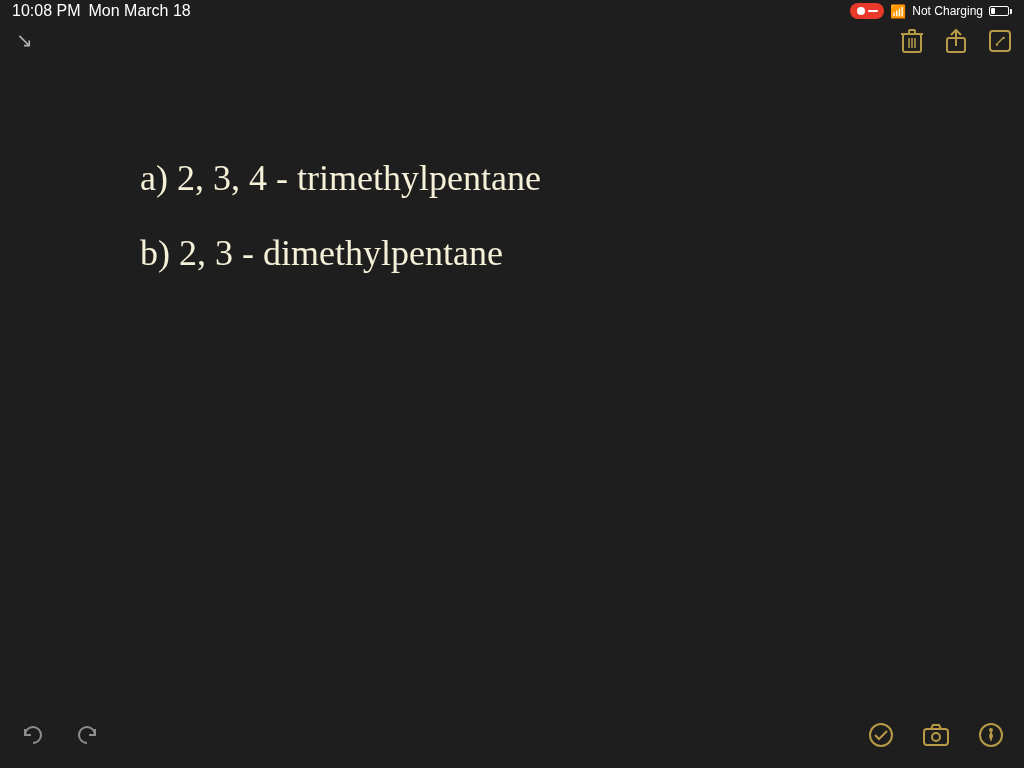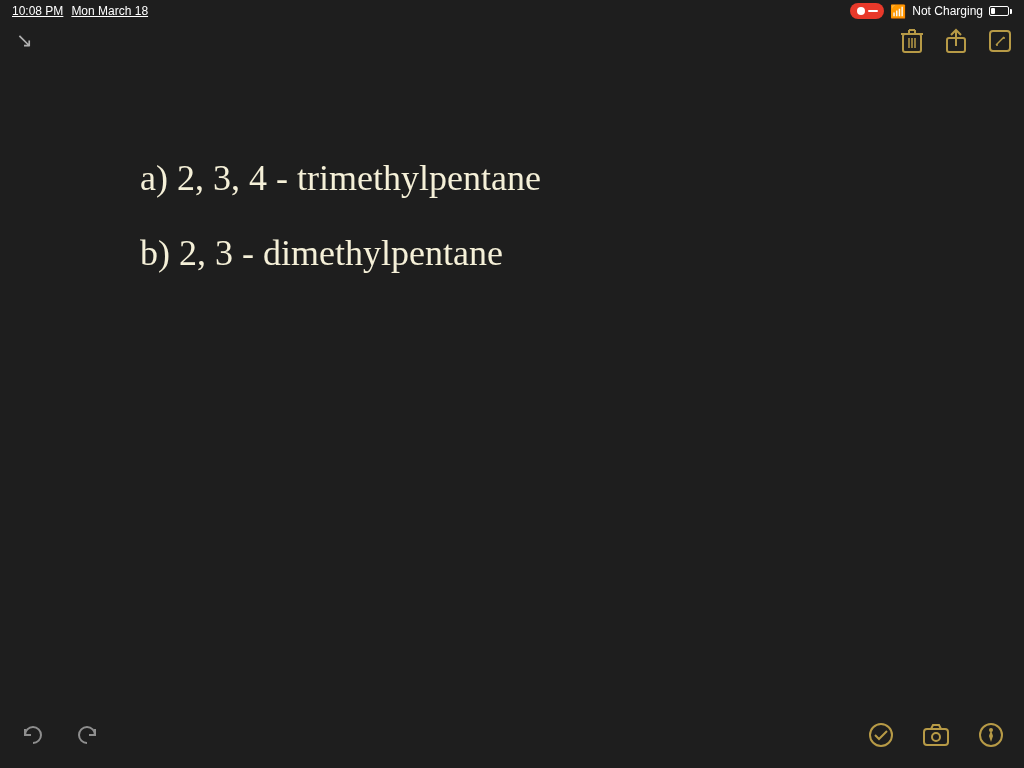--- a/index.html
+++ b/index.html
@@ -25,22 +25,21 @@
       justify-content: space-between;
       padding: 0 12px;
       z-index: 10;
     }
 
     .status-left {
       display: flex;
       align-items: center;
       gap: 8px;
       color: #ffffff;
-      font-size: 12px;
-      text-decoration: underline;
+      font-size: 16px;
     }
 
     .status-right {
       display: flex;
       align-items: center;
       gap: 6px;
       color: #ffffff;
       font-size: 12px;
     }
 

